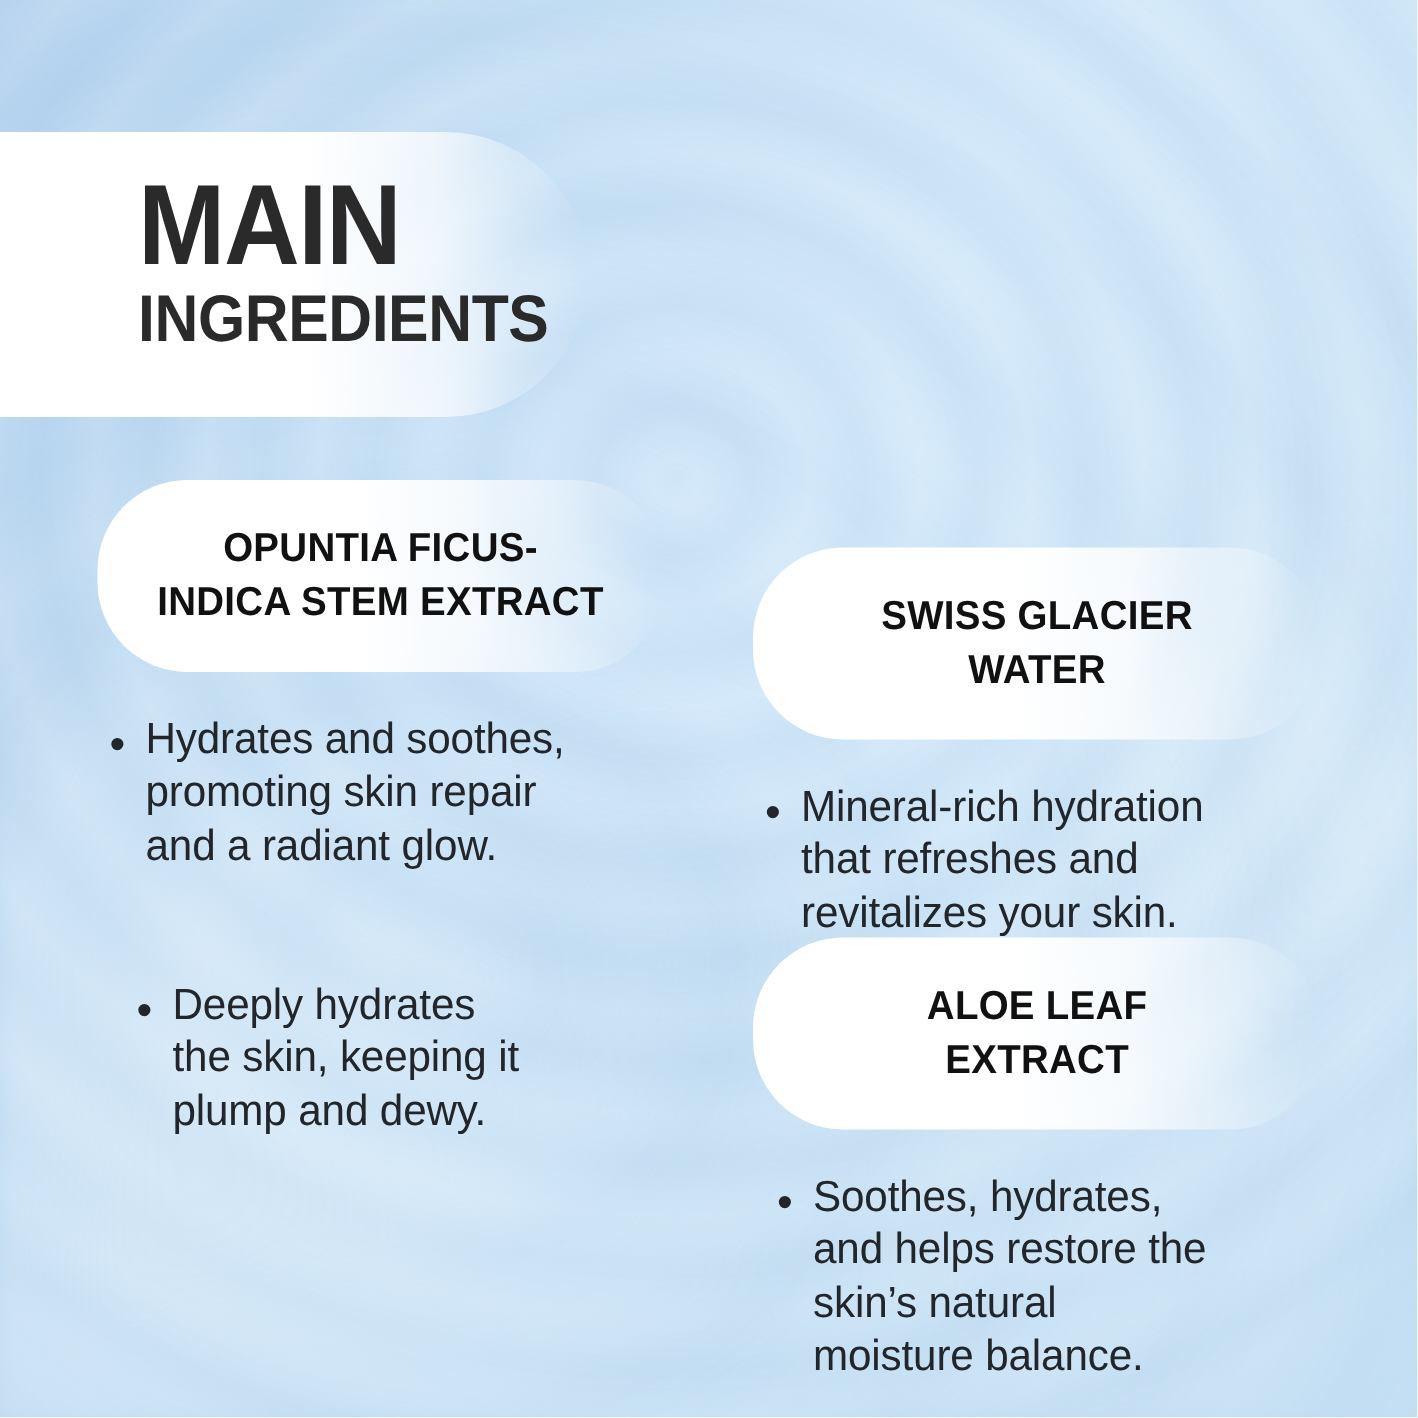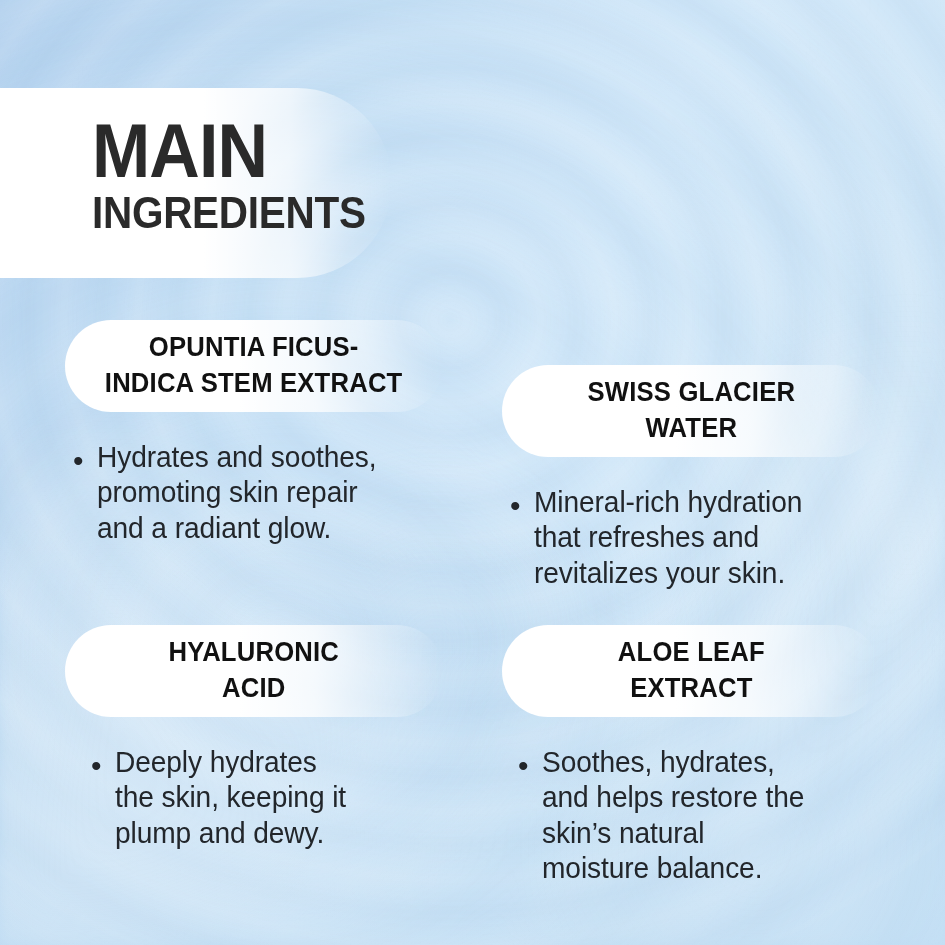--- a/index.html
+++ b/index.html
@@ -107,21 +107,21 @@
   
   #grid {
     position:absolute;
     left:0; top:320px;
     width:945px;
   }
   .cell { position:absolute; }
 
   .pill {
     position:relative;
-    height:92px;
+    height:128px;
     border-radius:60px;
     display:flex;
     align-items:center;
     justify-content:center;
     text-align:center;
     background:linear-gradient(to right,
         rgba(255,255,255,1) 0%,
         rgba(255,255,255,1) 46%,
         rgba(255,255,255,.80) 66%,
         rgba(255,255,255,.38) 84%,
@@ -200,26 +200,20 @@
           <span>WATER</span>
         </div>
       </div>
       <div class="desc" style="width:350px;">
         <span class="bullet">•</span>
         <span class="desc-text">Mineral-rich hydration that refreshes and revitalizes your skin.</span>
       </div>
     </div>
 
     <div class="cell" style="left:65px; top:305px; width:378px;">
-      <div class="pill">
-        <div class="pill-label">
-          <span>HYALURONIC</span><br>
-          <span>ACID</span>
-        </div>
-      </div>
       <div class="desc" style="width:300px; padding-left:26px;">
         <span class="bullet">•</span>
         <span class="desc-text">Deeply hydrates the skin, keeping it plump and dewy.</span>
       </div>
     </div>
 
     <div class="cell" style="left:502px; top:305px; width:378px;">
       <div class="pill">
         <div class="pill-label">
           <span>ALOE LEAF</span><br>

